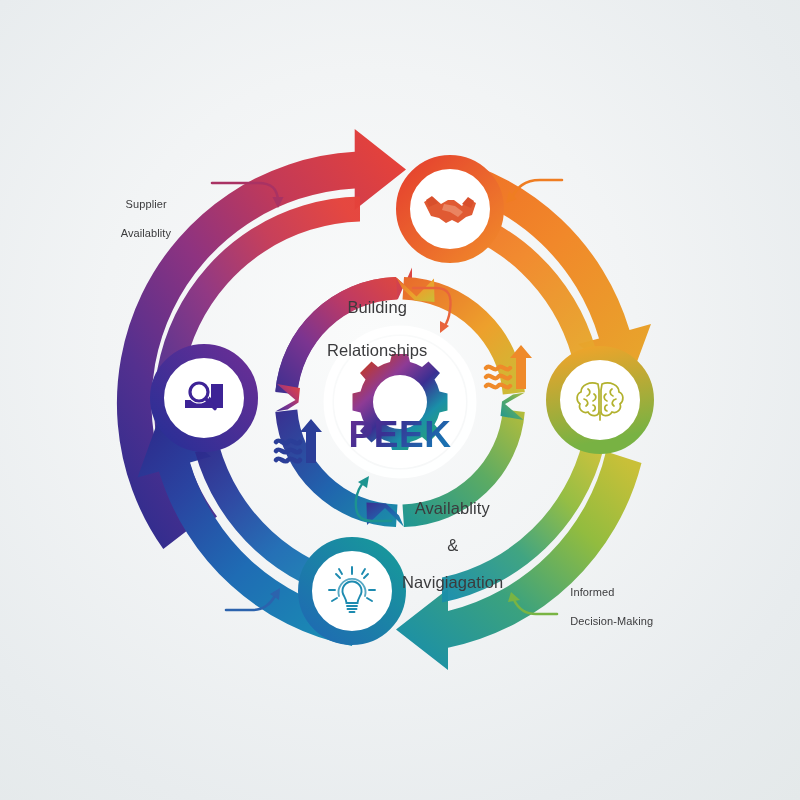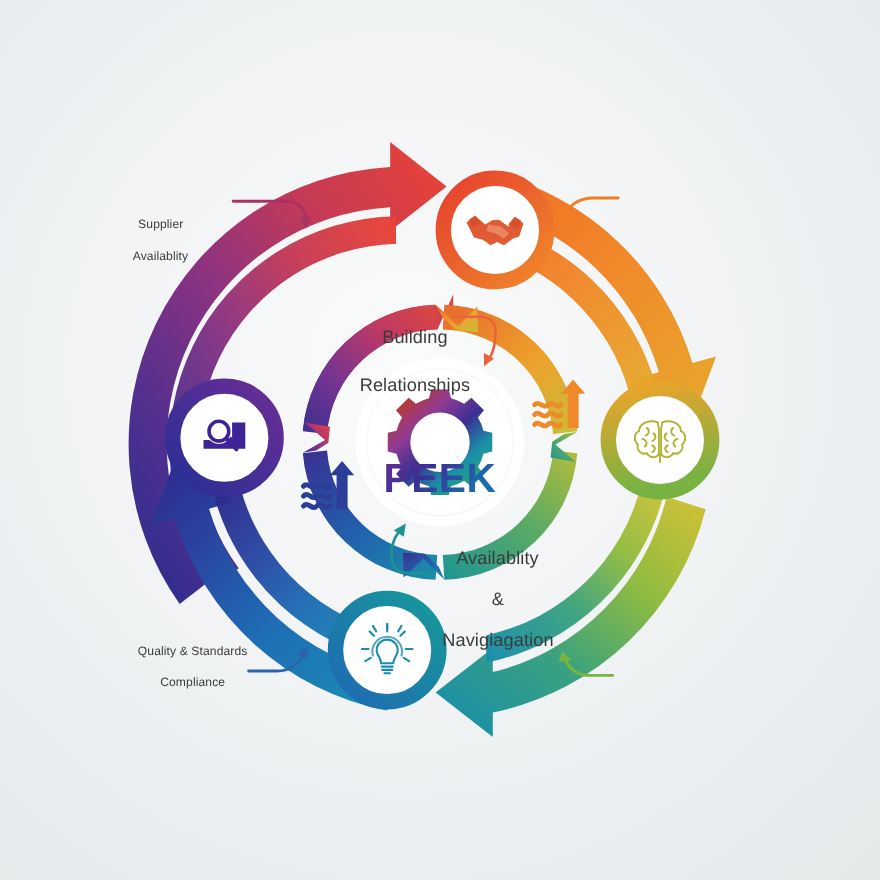--- a/index.html
+++ b/index.html
@@ -364,25 +364,25 @@
   </g>
 
 </svg>
 
 <div class="lbl ctr" style="left:68px;  top:182px; width:150px;">
   <span>Supplier</span><br>
   <span>Availablity</span>
 </div>
 
 
-
-<div class="lbl ctr" style="left:56px;  top:570px; width:232px;">
-  <span>Quality &amp; Standards</span><br>
-  <span>Compliance</span>
-</div>
+<div class="lbl lt" style="left:564px; top:570px; width:232px;">
+  <span>Informed</span><br>
+  <span>Decision-Making</span>
+</div>
+
 
 <div class="lbl ctr lbl-sm" style="left:305px; top:275px; width:135px;text-align:center;">
   <span>Building</span><br>
   <span>Relationships</span>
 </div>
 
 <div class="lbl ctr lbl-sm" style="left:378px; top:481px; width:140px; line-height:1.12;text-align:center;">
   <span>Availablity</span><br>
   <span>&amp;</span><br>
   <span>Navigiagation</span>

